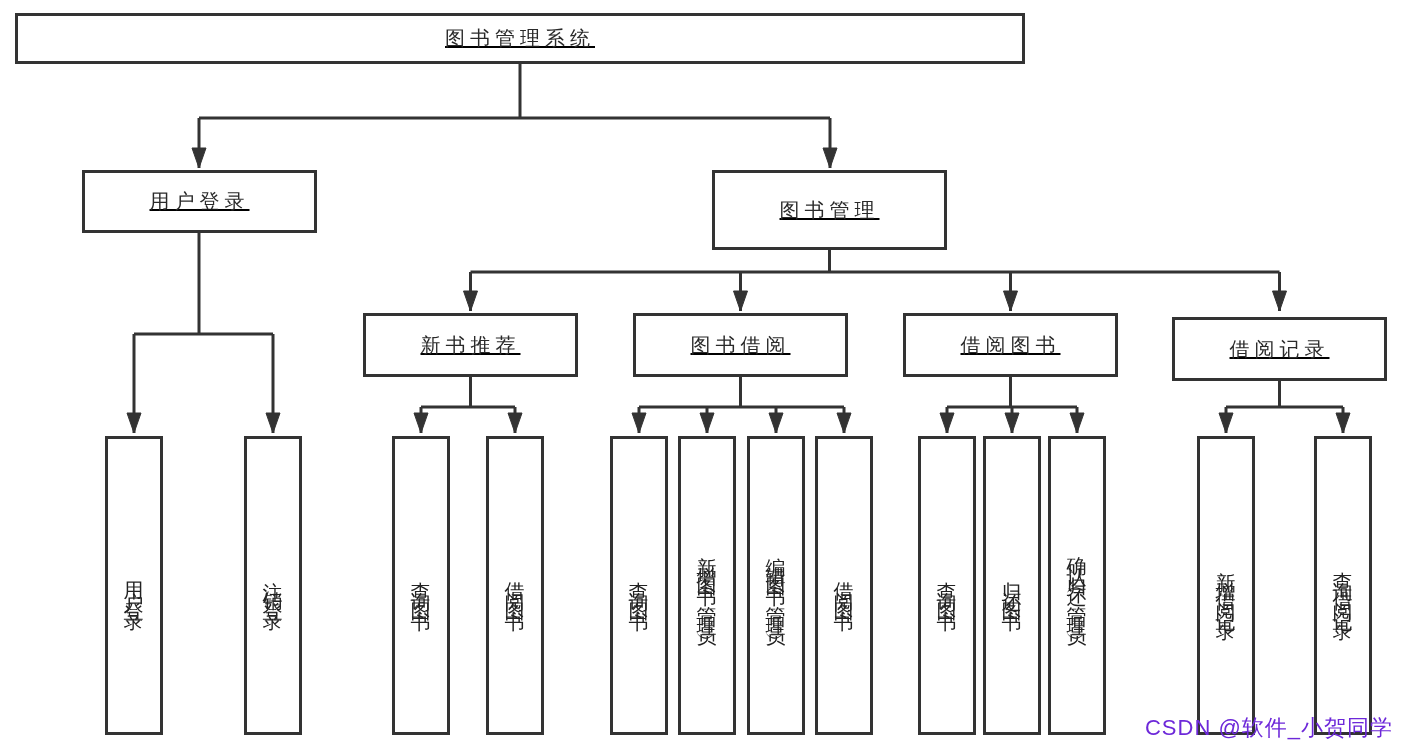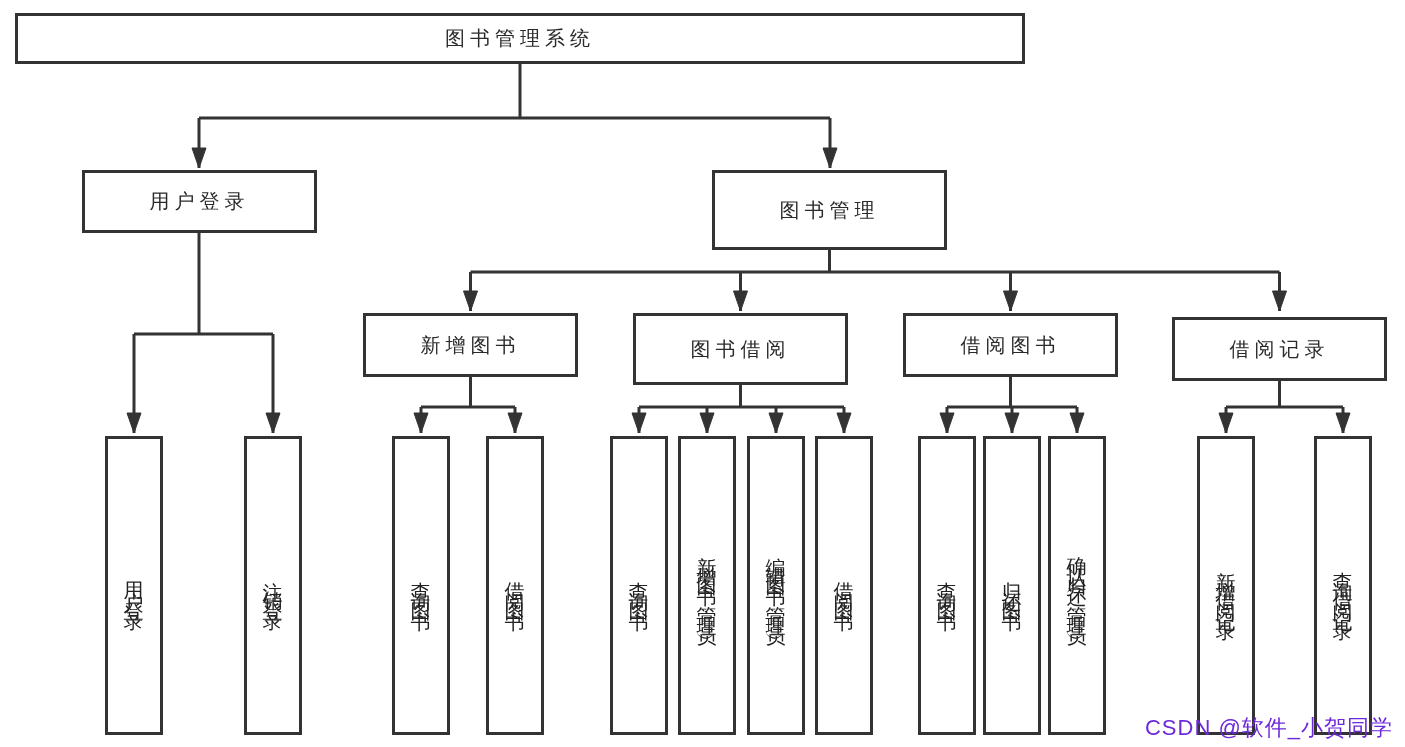--- a/index.html
+++ b/index.html
@@ -23,20 +23,21 @@
     height: 747px;
   }
   .hbox {
     position: absolute;
     box-sizing: border-box;
     border: 3px solid #333333;
     background: #ffffff;
     display: flex;
     align-items: center;
     justify-content: center;
+    text-decoration: underline;
   }
   .hbox span {
     font-size: 20px;
     letter-spacing: 5px;
     color: #2a2a2a;
     white-space: nowrap;
   }
   .vbox {
     position: absolute;
     box-sizing: border-box;
@@ -128,23 +129,23 @@
   </div>
 
   <div class="hbox" style="left:82px;top:170px;width:235px;height:63px">
     <span>用户登录</span>
   </div>
   <div class="hbox" style="left:712px;top:170px;width:235px;height:80px">
     <span>图书管理</span>
   </div>
 
   <div class="hbox" style="left:363px;top:313px;width:215px;height:64px">
-    <span>新增图书</span>
+    <span>新书推荐</span>
   </div>
-  <div class="hbox" style="left:633px;top:313px;width:215px;height:72px">
+  <div class="hbox" style="left:633px;top:313px;width:215px;height:64px">
     <span>图书借阅</span>
   </div>
   <div class="hbox" style="left:903px;top:313px;width:215px;height:64px">
     <span>借阅图书</span>
   </div>
   <div class="hbox" style="left:1172px;top:317px;width:215px;height:64px">
     <span>借阅记录</span>
   </div>
 
   <div class="vbox" style="left:105px">

